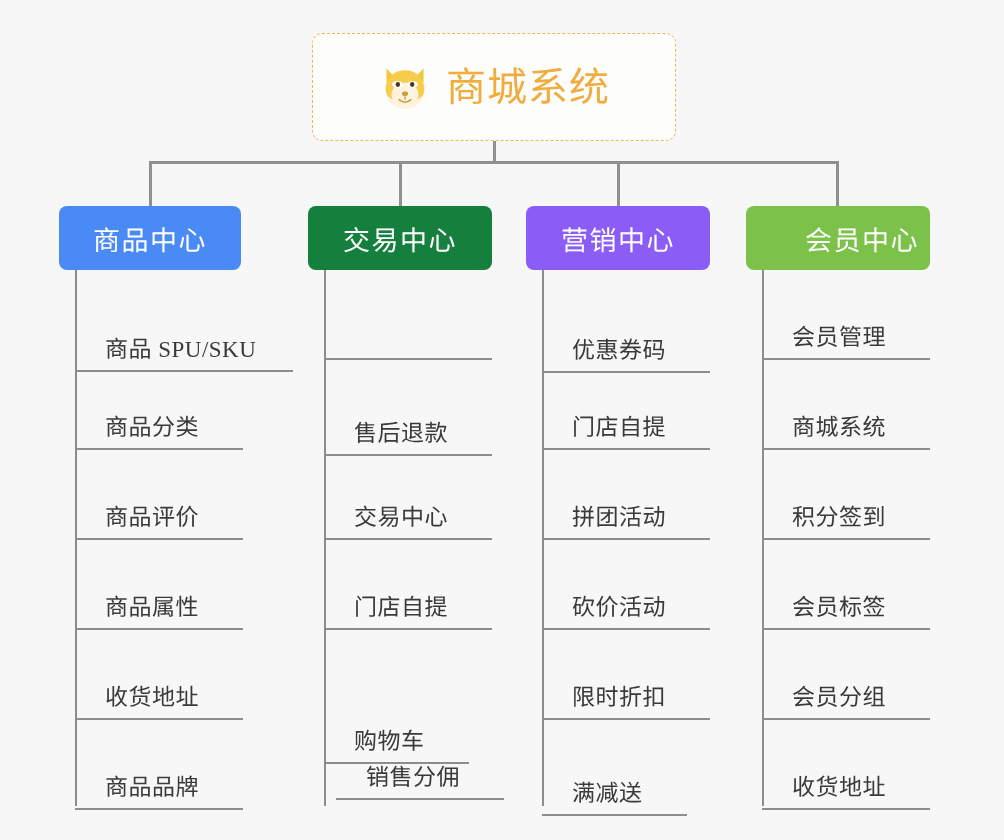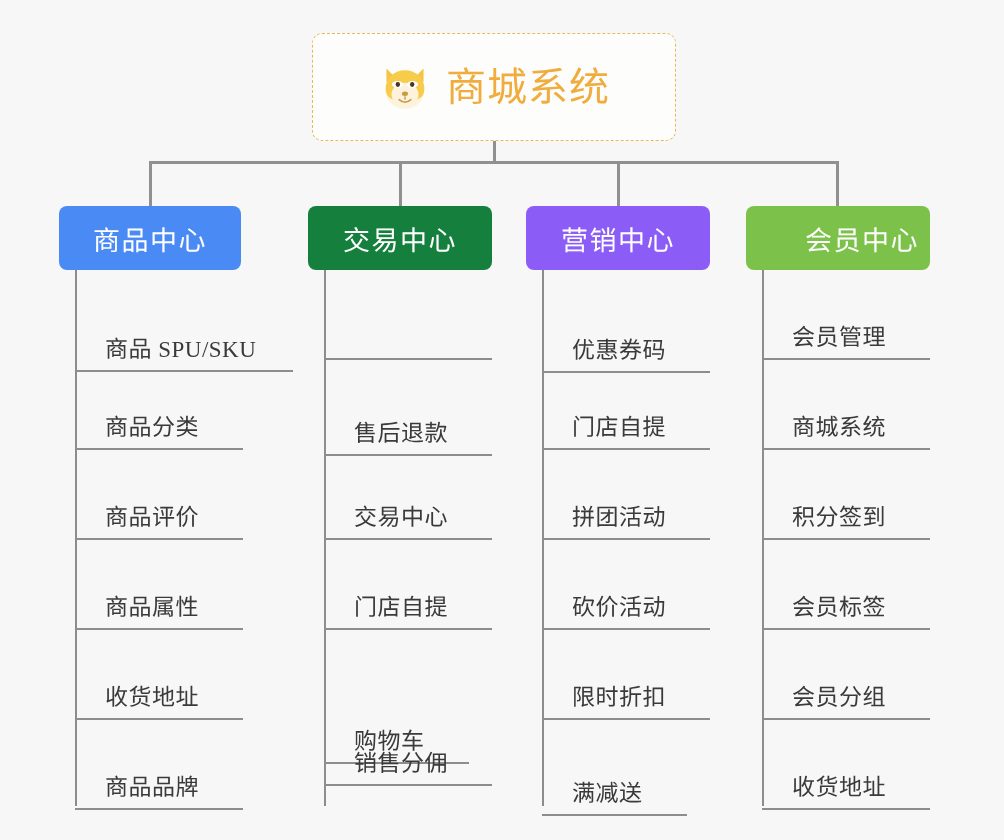--- a/index.html
+++ b/index.html
@@ -194,21 +194,21 @@
       <span class="leaf-underline"></span>
     </div>
     <div class="leaf" style="top:334px; width:168px;">
       <span class="leaf-label">门店自提</span>
       <span class="leaf-underline"></span>
     </div>
     <div class="leaf" style="top:424px; width:145px;margin-top:44px;">
       <span class="leaf-label">购物车</span>
       <span class="leaf-underline"></span>
     </div>
-    <div class="leaf" style="top:490px; width:168px;">
+    <div class="leaf" style="top:504px; width:168px;margin-left:12px;">
       <span class="leaf-label">销售分佣</span>
       <span class="leaf-underline"></span>
     </div>
   </div>
 
   <div class="column" style="left:526px; width:184px;">
     <div class="col-header" style="width:184px; background:#8b5cf6;">
       <span>营销中心</span>
     </div>
     <div class="trunk" style="height:536px;"></div>

